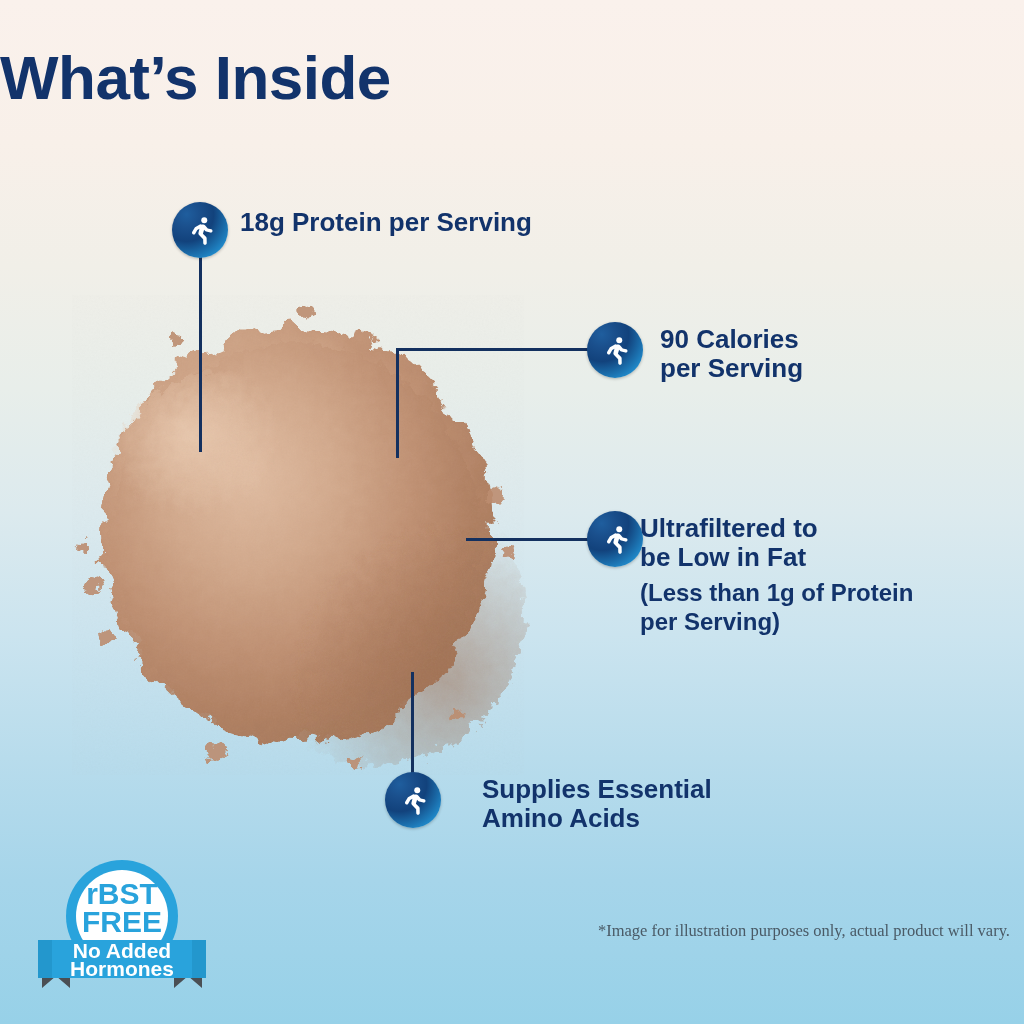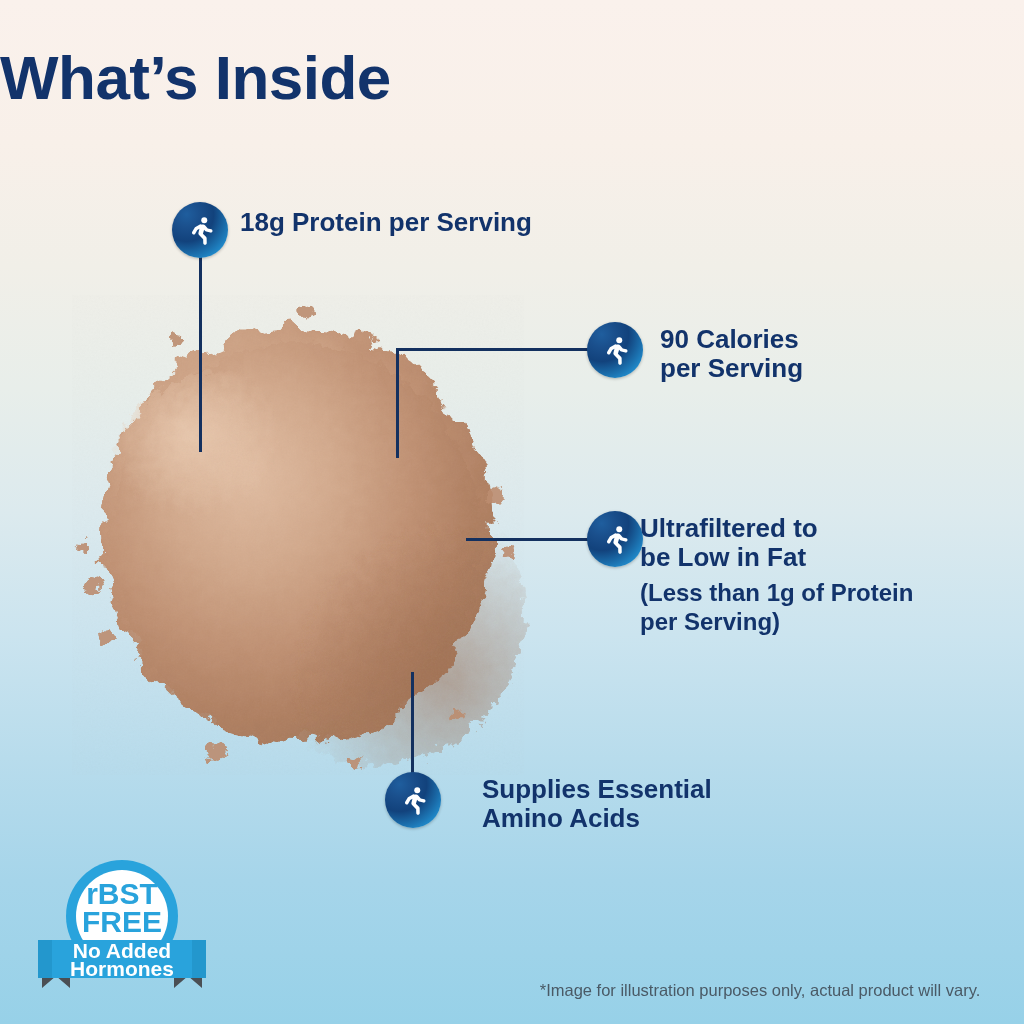--- a/index.html
+++ b/index.html
@@ -52,23 +52,23 @@
     font-size:24px;font-weight:bold;line-height:1.18;margin-top:7px;
     color:#12336b;white-space:pre-line;
   }
 
   
   #rbst{position:absolute;left:36px;top:848px;width:172px;height:152px;text-decoration:underline;}
   #rbst svg{display:block;width:100%;height:100%;}
 
   
   .disclaimer{
-    position:absolute;left:510px;top:981px;width:500px;
-    font-size:16.5px;color:#4a5a66;text-align:center;
-    font-family:Liberation Sans, sans-serif;
+    position:absolute;left:510px;top:921px;width:500px;
+    font-size:16.5px;color:#4a5a66;text-align:right;
+    font-family:Liberation Serif, serif;
   }
 </style>
 </head>
 <body>
 
 <div id="stage">
 
   <div class="title">What’s Inside</div>
 
   <div id="powder">

